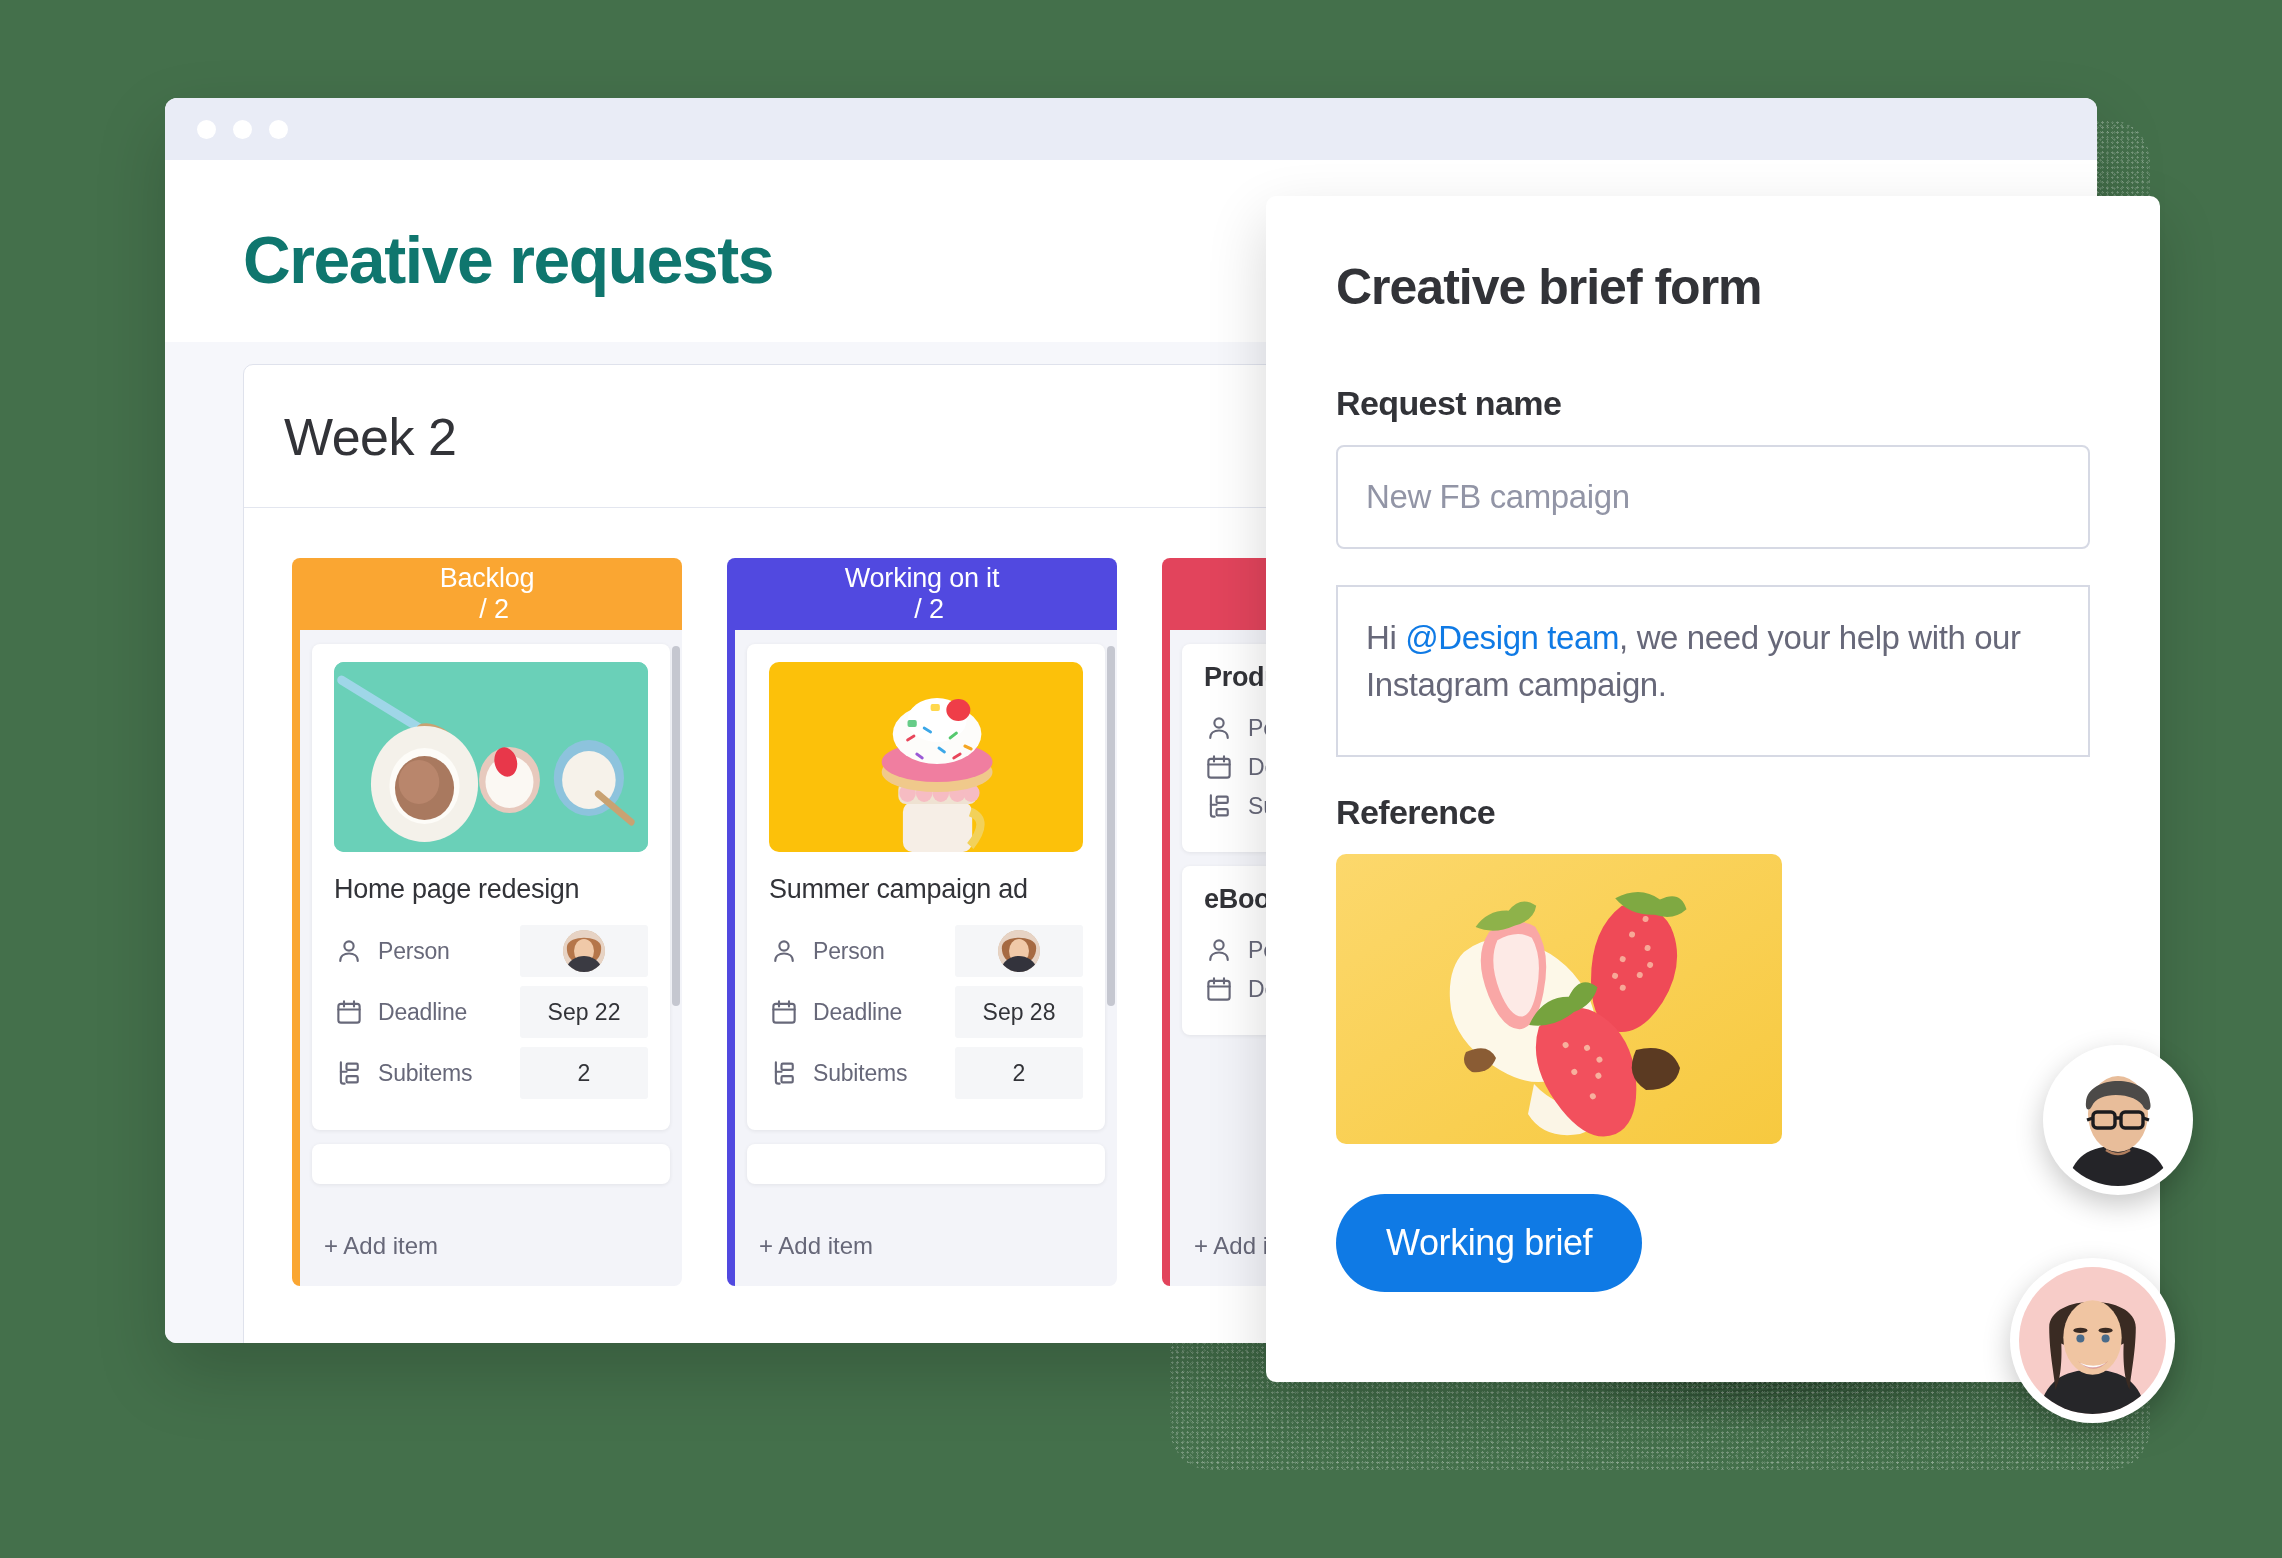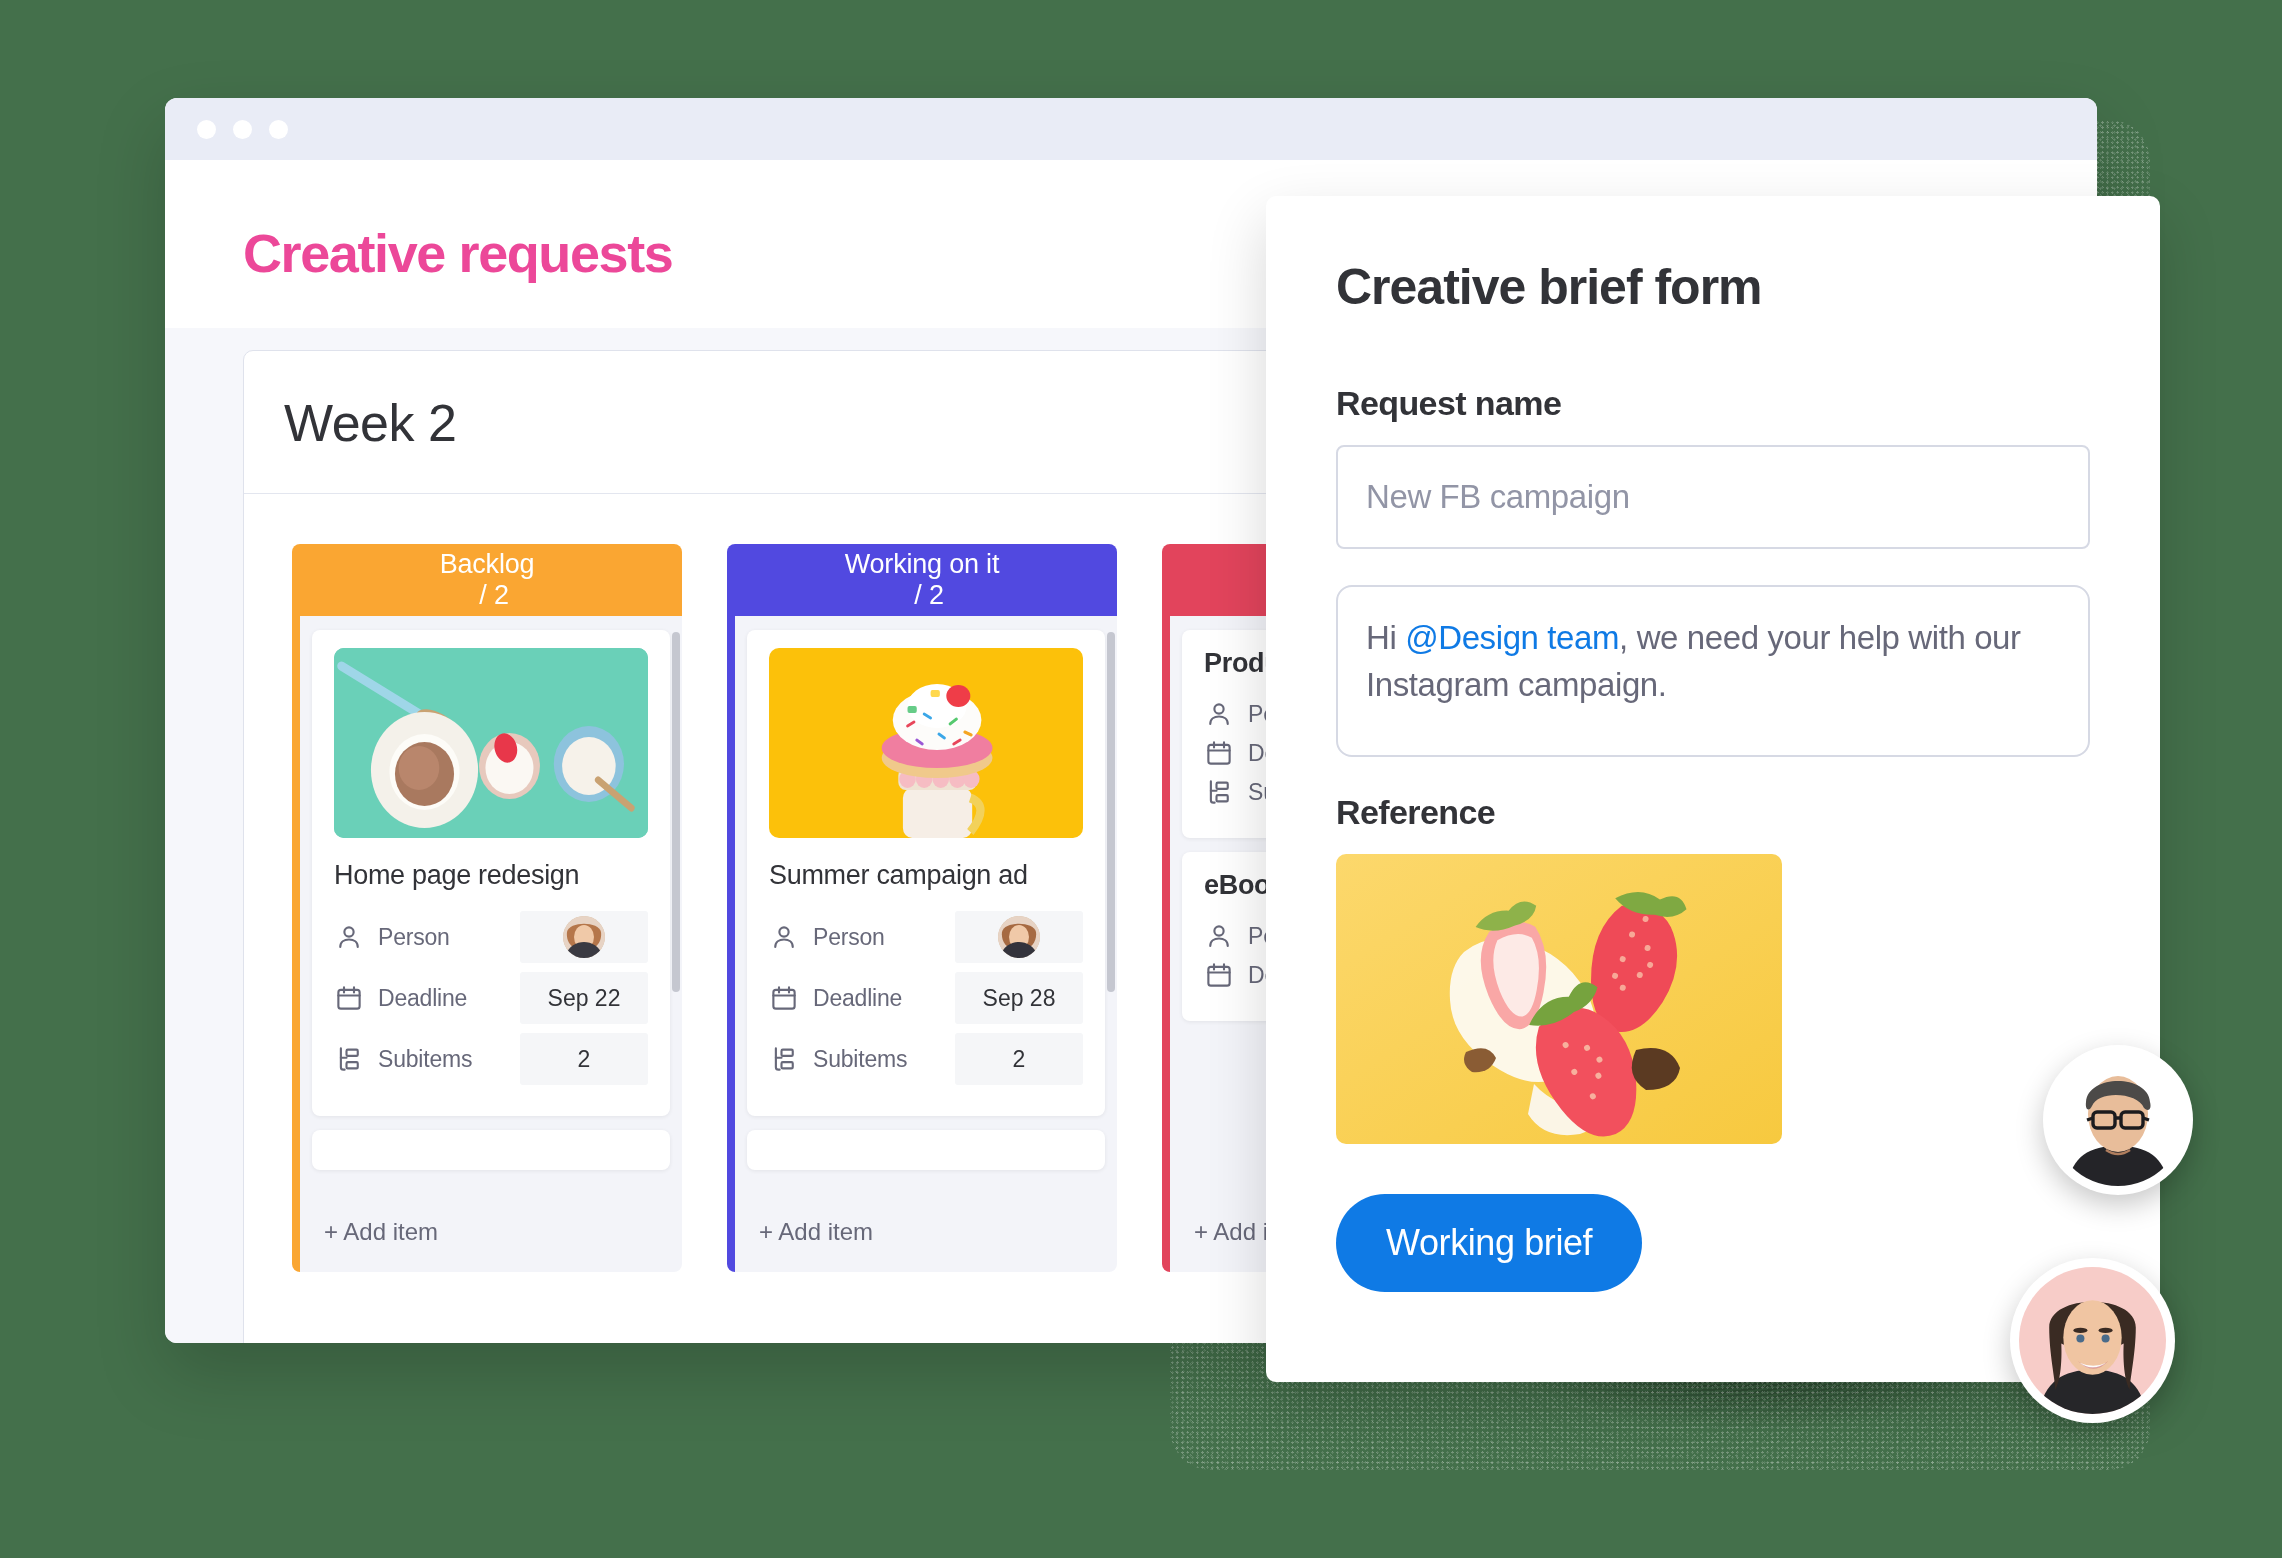--- a/index.html
+++ b/index.html
@@ -71,24 +71,24 @@
     padding-left: 32px;
     gap: 17px;
   }
   .dot { width: 19px; height: 19px; border-radius: 50%; background: #ffffff; }
 
   .page-head {
     padding: 62px 0 44px 78px;
     background: #fff;
   }
   .page-title {
-    font-size: 54px;
+    font-size: 66px;
     font-weight: 700;
     letter-spacing: -1.4px;
-    color: #ec4899;
+    color: #0f766e;
   }
 
   .board-area {
     background: #f6f7fb;
     padding: 22px 0 0 78px;
     height: 100%;
   }
   .board-card {
     background: #ffffff;
     border: 1px solid #dfe2ec;
@@ -253,21 +253,21 @@
     letter-spacing: -0.4px;
     background: #fff;
     display: flex;
     align-items: center;
     margin-bottom: 36px;
   }
   .form-textarea {
     width: 100%;
     height: 172px;
     border: 2px solid #d6d9e4;
-    border-radius: 16px;
+    border-radius: 0;
     padding: 28px 28px;
     font-size: 33px;
     line-height: 1.42;
     color: #676879;
     letter-spacing: -0.4px;
     margin-bottom: 36px;
     background: #fff;
   }
   .mention { color: #0f7ae5; }
 

